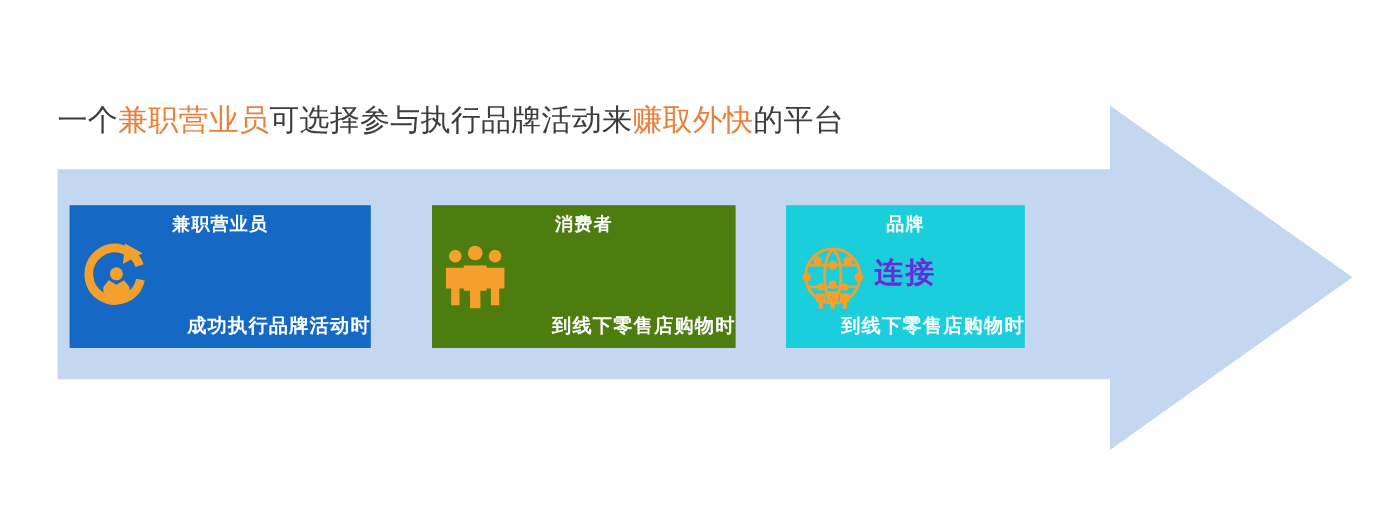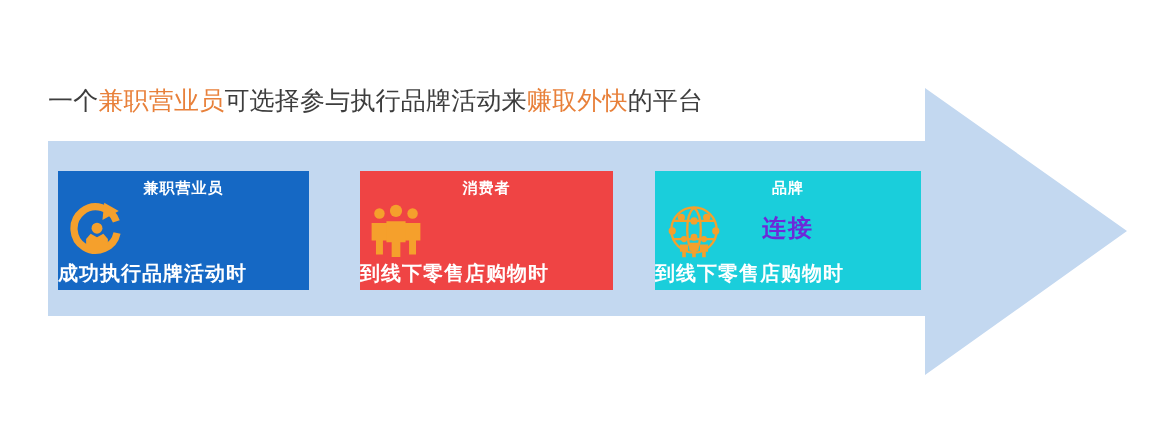--- a/index.html
+++ b/index.html
@@ -50,22 +50,22 @@
 
   
   .card {
     position: absolute;
     top: 171px;
     height: 119px;
     box-sizing: border-box;
     overflow: hidden;
   }
   .card-1 { left: 58px;  width: 251px; background: #1568c4; }
-  .card-2 { left: 360px; width: 253px; background: #ef4444; padding-left: 25px; }
-  .card-3 { left: 655px; width: 266px; background: #1acedb; }
+  .card-2 { left: 360px; width: 253px; background: #4d7c0f; padding-left: 25px; }
+  .card-3 { left: 655px; width: 199px; background: #1acedb; }
 
   .card-title {
     position: absolute;
     top: 7px;
     left: 0;
     right: 0;
     text-align: center;
     color: #ffffff;
     font-size: 15px;
     line-height: 20px;
@@ -84,23 +84,23 @@
     line-height: 30px;
     font-weight: bold;
     letter-spacing: 2px;
   }
   .card-3 .card-main { color: #6d28d9; }
   .card-foot {
     position: absolute;
     bottom: 6px;
     left: 0;
     right: 0;
-    text-align: left;
+    text-align: right;
     color: #ffffff;
-    font-size: 20px;
+    font-size: 16px;
     line-height: 22px;
     font-weight: bold;
     letter-spacing: 1px;
   }
 
   .card-icon {
     position: absolute;
     left: 10px;
     top: 30px;
     width: 58px;

